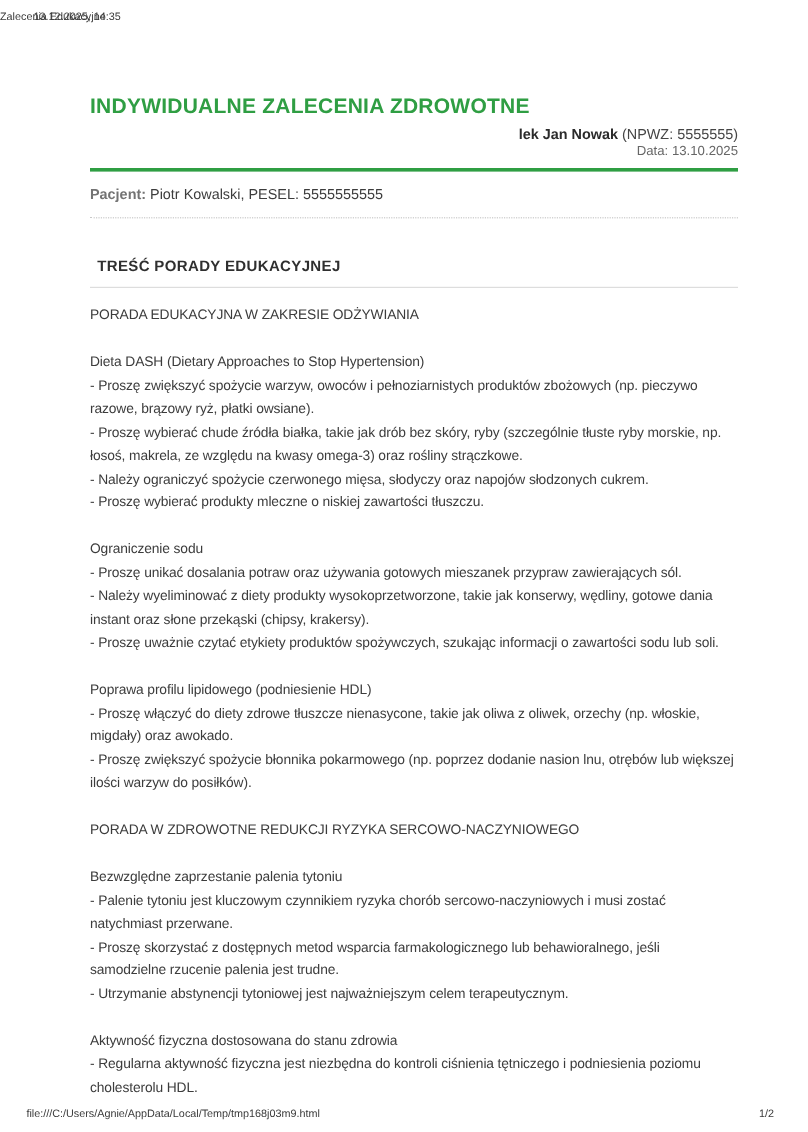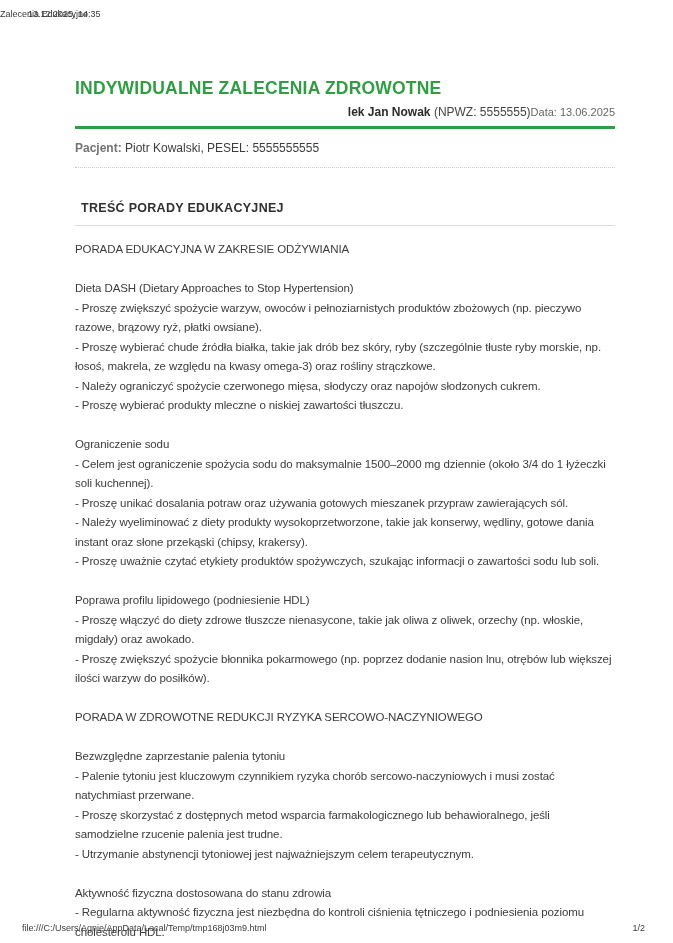--- a/index.html
+++ b/index.html
@@ -52,20 +52,21 @@
     color: var(--accent, #2f9e43);
     letter-spacing: 0.2px;
   }
   .author-row {
     margin-top: 7px;
     display: flex;
     justify-content: flex-end;
     align-items: flex-end;
     font-size: 12px;
     line-height: 14px;
+    flex-direction: column;
   }
   .author-name { font-weight: bold; color: #2b2b2b; }
   .author-suffix { color: #454545; }
   .date-label { font-size: 11px; color: #666666; }
 
   .accent-rule {
     margin-top: 7px;
     height: 3px;
     background: var(--accent, #2f9e43);
   }
@@ -106,21 +107,21 @@
 <div class="print-header">
   <span class="ph-center">Zalecenia Edukacyjne</span>
   <span class="ph-left">13.12.2025, 14:35</span>
 </div>
 
 <div class="content">
   <div class="doc-title">INDYWIDUALNE ZALECENIA ZDROWOTNE</div>
 
   <div class="author-row">
     <span><span class="author-name">lek Jan Nowak</span><span class="author-suffix"> (NPWZ: 5555555)</span></span>
-    <span class="date-label">Data: 13.06.2025</span>
+    <span class="date-label">Data: 13.10.2025</span>
   </div>
 
   <div class="accent-rule"></div>
 
   <div class="patient-row">
     <span class="patient-label">Pacjent:</span><span class="patient-value"> Piotr Kowalski, PESEL: 5555555555</span>
   </div>
 
   <div class="section-header">TREŚĆ PORADY EDUKACYJNEJ</div>
 
@@ -130,21 +131,20 @@
       </div>
       <div class="block">
         <div class="line">Dieta DASH (Dietary Approaches to Stop Hypertension)</div>
         <div class="line">- Proszę zwiększyć spożycie warzyw, owoców i pełnoziarnistych produktów zbożowych (np. pieczywo razowe, brązowy ryż, płatki owsiane).</div>
         <div class="line">- Proszę wybierać chude źródła białka, takie jak drób bez skóry, ryby (szczególnie tłuste ryby morskie, np. łosoś, makrela, ze względu na kwasy omega-3) oraz rośliny strączkowe.</div>
         <div class="line">- Należy ograniczyć spożycie czerwonego mięsa, słodyczy oraz napojów słodzonych cukrem.</div>
         <div class="line">- Proszę wybierać produkty mleczne o niskiej zawartości tłuszczu.</div>
       </div>
       <div class="block">
         <div class="line">Ograniczenie sodu</div>
-        <div class="line">- Celem jest ograniczenie spożycia sodu do maksymalnie 1500–2000 mg dziennie (około 3/4 do 1 łyżeczki soli kuchennej).</div>
         <div class="line">- Proszę unikać dosalania potraw oraz używania gotowych mieszanek przypraw zawierających sól.</div>
         <div class="line">- Należy wyeliminować z diety produkty wysokoprzetworzone, takie jak konserwy, wędliny, gotowe dania instant oraz słone przekąski (chipsy, krakersy).</div>
         <div class="line">- Proszę uważnie czytać etykiety produktów spożywczych, szukając informacji o zawartości sodu lub soli.</div>
       </div>
       <div class="block">
         <div class="line">Poprawa profilu lipidowego (podniesienie HDL)</div>
         <div class="line">- Proszę włączyć do diety zdrowe tłuszcze nienasycone, takie jak oliwa z oliwek, orzechy (np. włoskie, migdały) oraz awokado.</div>
         <div class="line">- Proszę zwiększyć spożycie błonnika pokarmowego (np. poprzez dodanie nasion lnu, otrębów lub większej ilości warzyw do posiłków).</div>
       </div>
       <div class="block">

